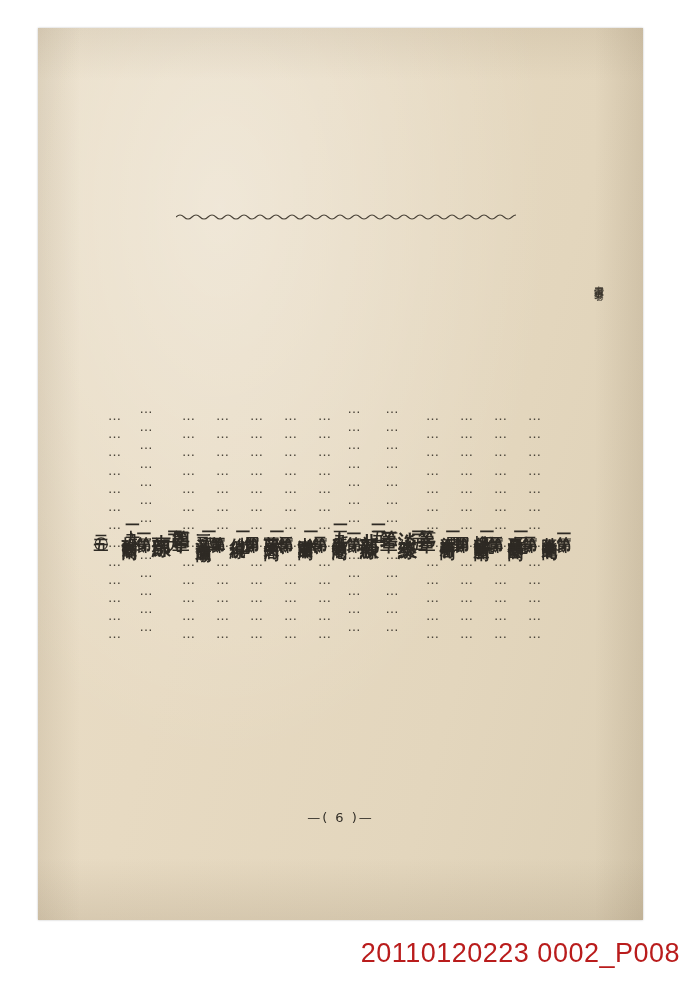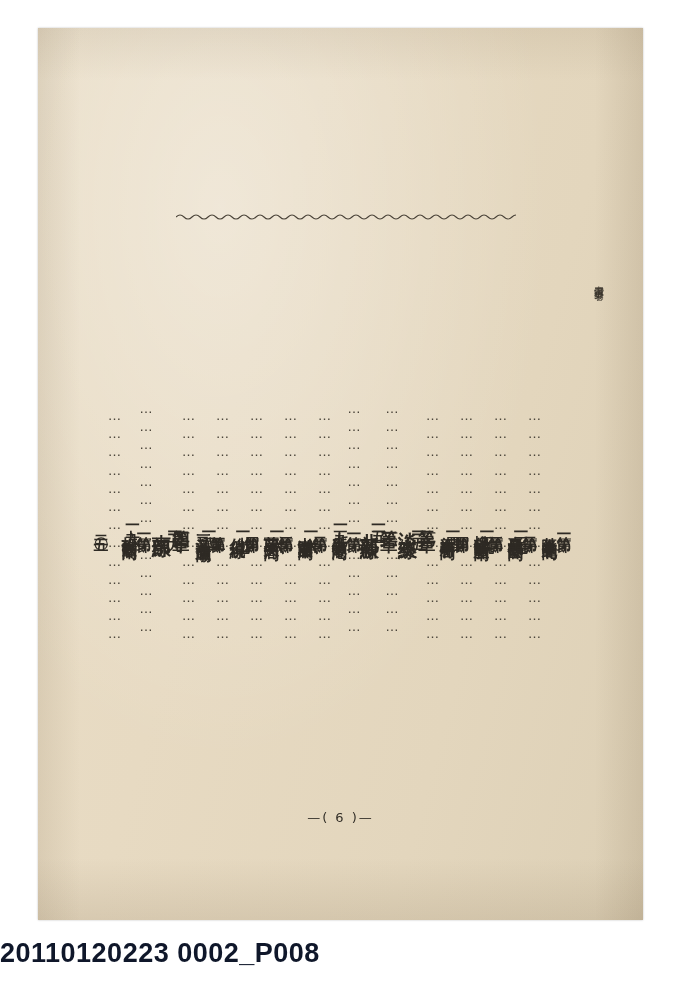--- a/index.html
+++ b/index.html
@@ -139,25 +139,25 @@
     color: #332f28;
     font-family: "DejaVu Sans", sans-serif;
   }
 
   
   #caption {
     position: absolute;
     left: 0;
     right: 0;
     top: 938px;
-    text-align: left;
+    text-align: right;
     font-size: 27px;
-    font-weight: 700;
+    font-weight: 400;
     letter-spacing: 0.5px;
-    color: #0f172a;
+    color: #b91c1c;
     font-family: "Liberation Sans", sans-serif;
   }
 </style>
 </head>
 <body>
 
 <div id="scan">
 
   <svg id="topRule" viewBox="0 0 340 14" preserveAspectRatio="none">
     <path d="M0 7 q4 -4 8 0 t8 0 t8 0 t8 0 t8 0 t8 0 t8 0 t8 0 t8 0 t8 0 t8 0 t8 0 t8 0 t8 0 t8 0 t8 0 t8 0 t8 0 t8 0 t8 0 t8 0 t8 0 t8 0 t8 0 t8 0 t8 0 t8 0 t8 0 t8 0 t8 0 t8 0 t8 0 t8 0 t8 0 t8 0 t8 0 t8 0 t8 0 t8 0 t8 0 t8 0 t8 0 t8 0" fill="none" stroke="#4a4339" stroke-width="1.1"></path>

